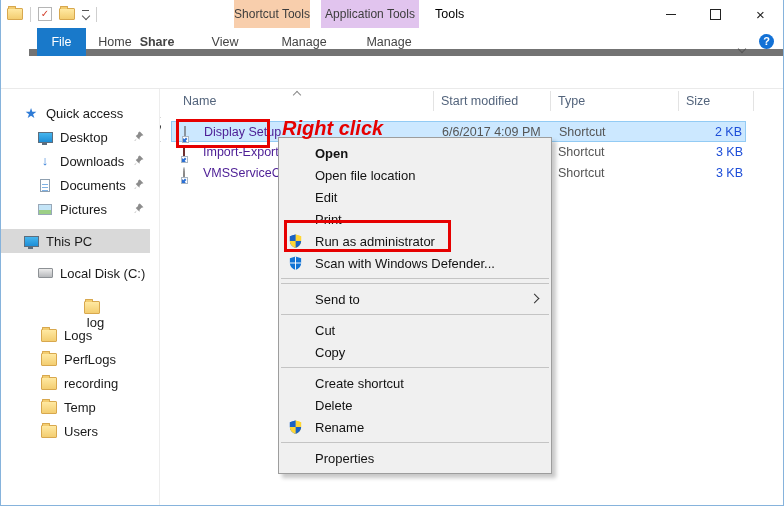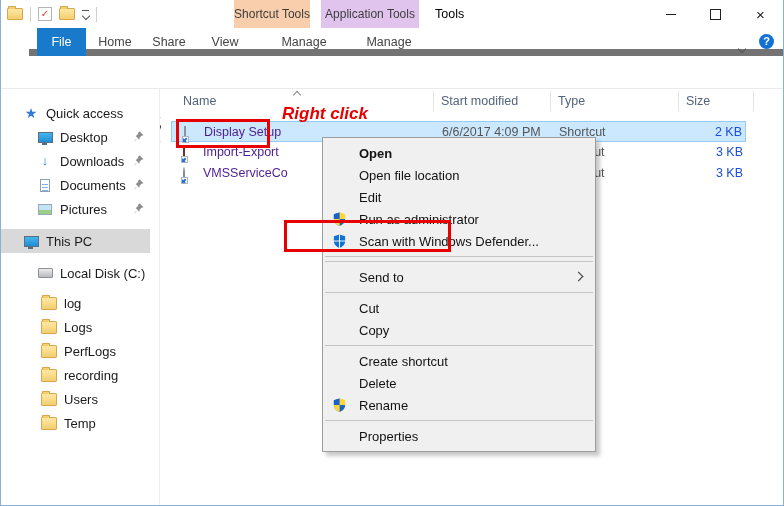--- a/index.html
+++ b/index.html
@@ -23,21 +23,21 @@
   .win-controls{position:absolute;right:0;top:0;height:28px;display:flex;}
   .win-btn{width:45px;height:28px;display:flex;align-items:center;justify-content:center;color:#222;}
   .min-glyph{width:10px;height:1px;background:#222;}
   .max-glyph{width:9px;height:9px;border:1px solid #222;}
   .close-glyph{font-size:15px;line-height:15px;}
   
   .ribbonrow{position:absolute;top:28px;left:0;right:0;height:28px;background:#fff;border-bottom:7px solid #737373;box-sizing:border-box;margin-left:28px;}
   .file-tab{position:absolute;left:8px;top:0;width:49px;height:28px;color:#fff;font-size:12.5px;display:flex;align-items:center;justify-content:center;}
   .rtab{position:absolute;top:0;height:28px;display:flex;align-items:center;justify-content:center;font-size:12.5px;color:#444;}
   .rtab.home{left:62px;width:48px;}
-  .rtab.share{left:118px;width:44px;}
+  .rtab.share{left:106px;width:44px;font-weight:bold;}
   .rtab.view{left:174px;width:44px;}
   .rtab.manage1{left:238px;width:74px;}
   .rtab.manage2{left:324px;width:72px;}
   .ribbon-collapse{position:absolute;right:38px;top:10px;}
   .help-btn{position:absolute;right:9px;top:6px;width:15px;height:15px;border-radius:50%;background:#1271d6;color:#fff;font-size:11px;font-weight:bold;text-align:center;line-height:15px;}
   
   .addressbar{position:absolute;top:56px;left:0;right:0;height:33px;background:#fff;border-bottom:1px solid #eaeaea;box-sizing:border-box;}
   .nav-arrow{position:absolute;top:62px;font-size:15px;line-height:24px;}
   .nav-back{left:10px;color:#b9b9b9;}
   .nav-fwd{left:34px;color:#b9b9b9;}
@@ -88,31 +88,31 @@
   .c-type{left:387px;color:#555;}
   .c-size{right:3px;color:#1d4ed8;}
   .ficon{position:relative;width:16px;height:16px;}
   .fi-display{width:14px;height:12px;border:1px solid #8a949e;background:linear-gradient(#eef1f4 30%,#cdd6de 30%);box-sizing:border-box;}
   .fi-impexp{width:13px;height:12px;background:linear-gradient(135deg,#8c3b3b 60%,#5e6e8e 60%);border:1px solid #6e2f2f;box-sizing:border-box;}
   .fi-vms{width:13px;height:13px;border-radius:50%;background:conic-gradient(#2f6fc4 0 90deg,#d04a3a 90deg 180deg,#2f6fc4 180deg 270deg,#d04a3a 270deg);border:1px solid #888;box-sizing:border-box;}
   .sc-arrow{position:absolute;left:-2px;bottom:-2px;width:7px;height:7px;background:#fff;border:1px solid #aab6c2;box-sizing:border-box;}
   .sc-arrow svg{display:block;}
   
   .ctxmenu{position:absolute;left:277px;top:137px;width:274px;background:#f0f0f0;border:1px solid #9d9d9d;
-    box-shadow:4px 4px 4px rgba(0,0,0,0.22);padding:4px 0;box-sizing:border-box;z-index:40;margin-left:44px;}
+    box-shadow:4px 4px 4px rgba(0,0,0,0.22);padding:4px 0;box-sizing:border-box;z-index:40;}
   .menu-item{position:relative;height:22px;display:flex;align-items:center;padding-left:36px;font-size:13px;color:#121212;}
   .menu-item.bold{font-weight:bold;}
   .menu-icon{position:absolute;left:9px;top:3px;width:16px;height:16px;}
   .menu-sep{height:1px;background:#c4c4c4;margin:4px 2px;}
   .submenu-chev{position:absolute;right:13px;top:7px;width:6px;height:6px;border-right:1px solid #333;border-top:1px solid #333;transform:rotate(45deg);}
   
   .anno-box{position:absolute;border:3px solid #e60000;z-index:60;pointer-events:none;}
   .anno-box1{left:175px;top:119px;width:88px;height:23px;}
   .anno-box2{left:283px;top:220px;width:161px;height:26px;}
-  .anno-text{position:absolute;left:281px;top:104px;font-size:17px;font-weight:bold;font-style:italic;color:#e60000;z-index:60;white-space:nowrap;}
+  .anno-text{position:absolute;left:281px;top:117px;font-size:20px;font-weight:bold;font-style:italic;color:#e60000;z-index:60;white-space:nowrap;}
 </style>
 </head>
 <body>
 
 <div class="window">
 
   <div class="titlebar">
     <div class="qat">
       <span class="mini-folder"></span>
       <span class="qat-sep"></span>
@@ -225,21 +225,21 @@
           <span class="mon"></span>
         </span>
         <span>This PC</span>
       </div>
       <div class="sb-item lv2" style="margin-top: 8px;">
         <span class="ic">
           <span class="disk"></span>
         </span>
         <span>Local Disk (C:)</span>
       </div>
-      <div class="sb-item lv3" style="margin-top: 6px;">
+      <div class="sb-item lv3" style="margin-top: 14px; flex-direction: column;">
         <span class="ic">
           <span class="folder"></span>
         </span>
         <span>log</span>
       </div>
       <div class="sb-item lv3">
         <span class="ic">
           <span class="folder"></span>
         </span>
         <span>Logs</span>
@@ -253,27 +253,27 @@
       <div class="sb-item lv3">
         <span class="ic">
           <span class="folder"></span>
         </span>
         <span>recording</span>
       </div>
       <div class="sb-item lv3">
         <span class="ic">
           <span class="folder"></span>
         </span>
+        <span>Temp</span>
+      </div>
+      <div class="sb-item lv3">
+        <span class="ic">
+          <span class="folder"></span>
+        </span>
         <span>Users</span>
-      </div>
-      <div class="sb-item lv3">
-        <span class="ic">
-          <span class="folder"></span>
-        </span>
-        <span>Temp</span>
       </div>
     </div>
 
   <div class="filearea">
     <div class="lheader">
       <span class="sort-caret"></span>
       <span class="hcol" style="left:22px">Name</span>
       <span class="hcol" style="left:280px">Start modified</span>
       <span class="hcol" style="left:397px">Type</span>
       <span class="hcol" style="left:525px">Size</span>
@@ -323,20 +323,23 @@
       <div class="menu-item bold">
         <span>Open</span>
       </div>
       <div class="menu-item">
         <span>Open file location</span>
       </div>
       <div class="menu-item">
         <span>Edit</span>
       </div>
       <div class="menu-item">
+        <span>Print</span>
+      </div>
+      <div class="menu-item">
         <span class="menu-icon"><svg width="15" height="16" viewBox="0 0 16 16">
             <path d="M8 1 L14 3 V8 C14 12 11 14.4 8 15.2 Z" fill="#ffd634"></path>
             <path d="M8 1 L2 3 V8 C2 12 5 14.4 8 15.2 Z" fill="#1b62c4"></path>
             <path d="M8 1 L14 3 V8 H8 Z" fill="#1b62c4" opacity="0"></path>
             <path d="M8 1 L14 3 V8 H8 Z" fill="#ffd634"></path>
             <path d="M8 1 L2 3 V8 H8 Z" fill="#1b62c4"></path>
             <path d="M8 8 H14 C14 12 11 14.4 8 15.2 Z" fill="#1b62c4"></path>
             <path d="M8 8 H2 C2 12 5 14.4 8 15.2 Z" fill="#ffd634"></path>
           </svg></span>
         <span>Run as administrator</span>

